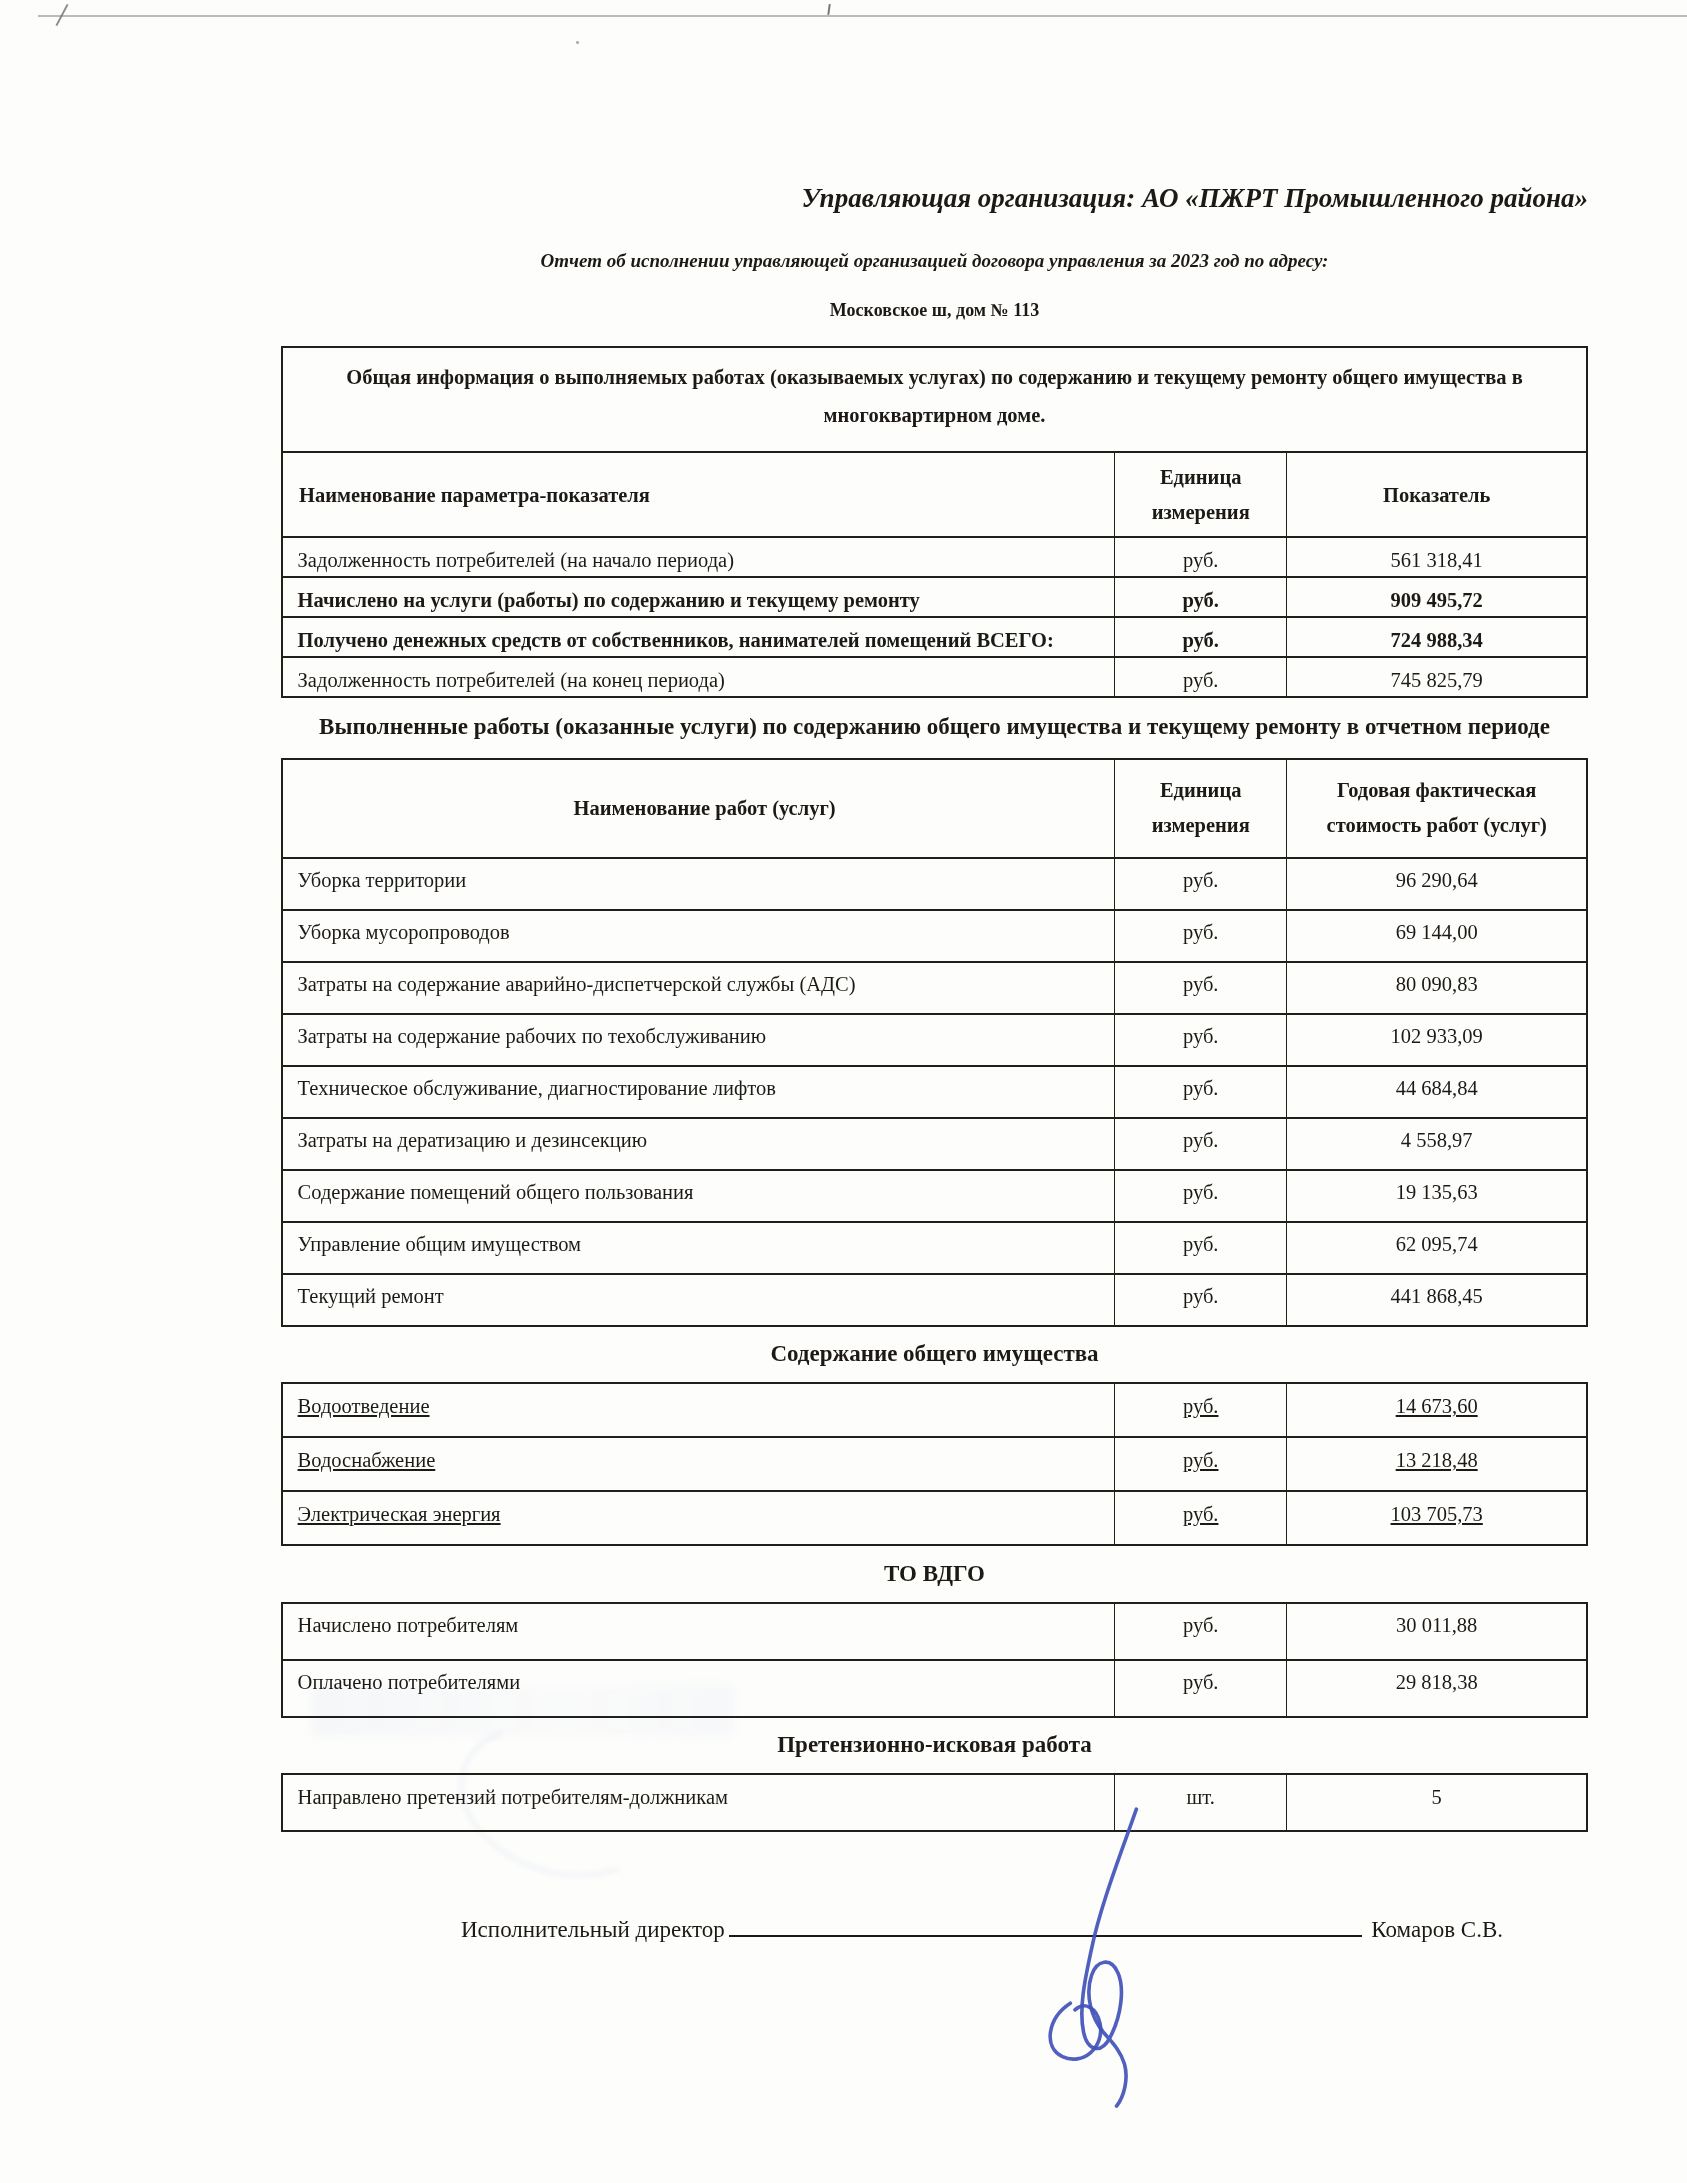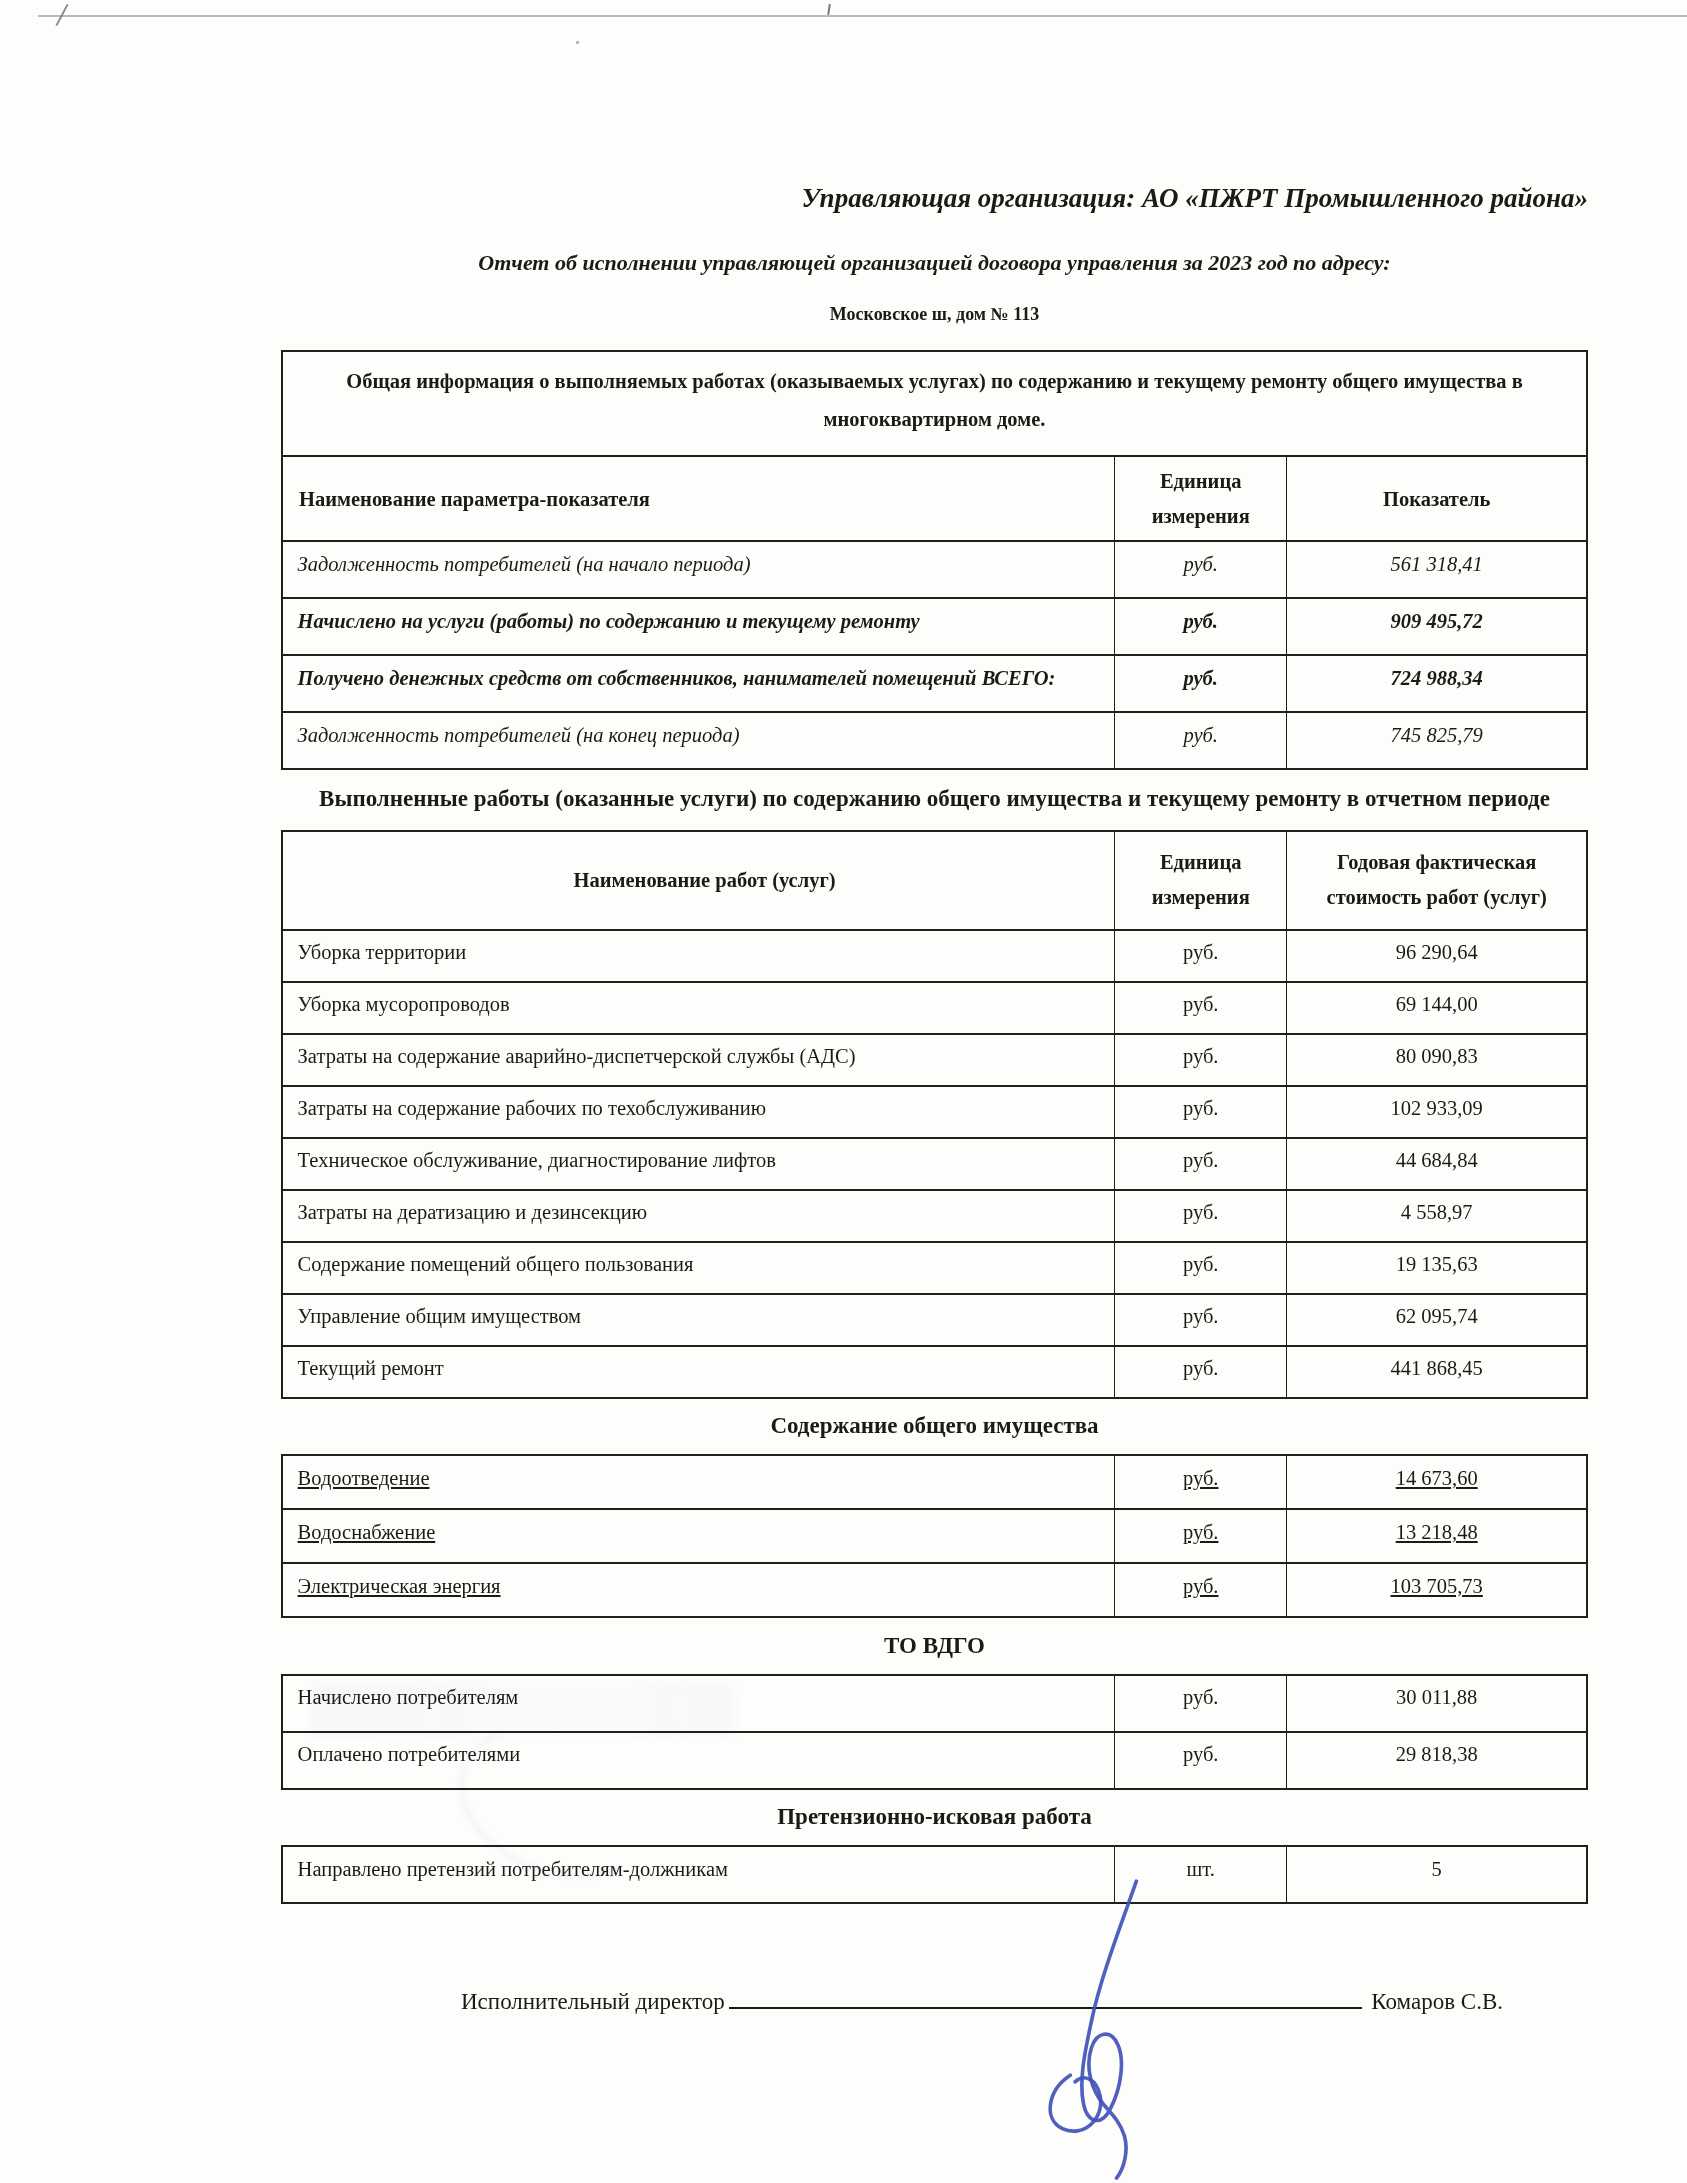--- a/index.html
+++ b/index.html
@@ -25,21 +25,21 @@
     opacity:.08;filter:blur(2.6px);transform:rotate(18deg);}
 
   .content{position:absolute;left:281px;top:0;width:1307px;}
 
   .doc-title{
     margin-top:183px;text-align:right;
     font-size:27px;font-weight:bold;font-style:italic;line-height:1.15;
   }
   .doc-subtitle{
     margin-top:36px;text-align:center;
-    font-size:22px;font-weight:bold;font-style:italic;
+    font-size:19px;font-weight:bold;font-style:italic;
   }
   .doc-address{
     margin-top:28px;text-align:center;
     font-size:18px;font-weight:bold;
   }
 
   .report-table{
     border-collapse:collapse;width:100%;table-layout:fixed;
     border:2px solid #221f1b;
   }
@@ -61,21 +61,21 @@
   .colhdr .cell-name{text-align:left;padding-left:16px;}
   .colhdr .cell-name.centered{text-align:center;}
   .colhdr .cell-unit,.colhdr .cell-val{text-align:center;}
 
   .data-row td{vertical-align:top;padding-top:10.6px;}
   .data-row .cell-name{text-align:left;padding-left:14.6px;padding-right:9.3px;}
   .data-row .cell-unit,.data-row .cell-val{text-align:center;}
   .data-row.bold td{font-weight:bold;}
 
   .t1 .colhdr td{height:74px;}
-  .t1 .data-row td{height:57px;font-style:italic;}
+  .t1 .data-row td{height:40px;}
   .t2 .colhdr td{height:99px;}
   .t2 .data-row td{height:52px;}
   .t3 .data-row td{height:54px;text-decoration:underline;}
   .t4 .data-row td{height:57px;}
   .t5 .data-row td{height:57px;}
 
   .table1{margin-top:25px;}
   .section-heading{
     text-align:center;font-weight:bold;
     font-size:23px;line-height:1.55;

